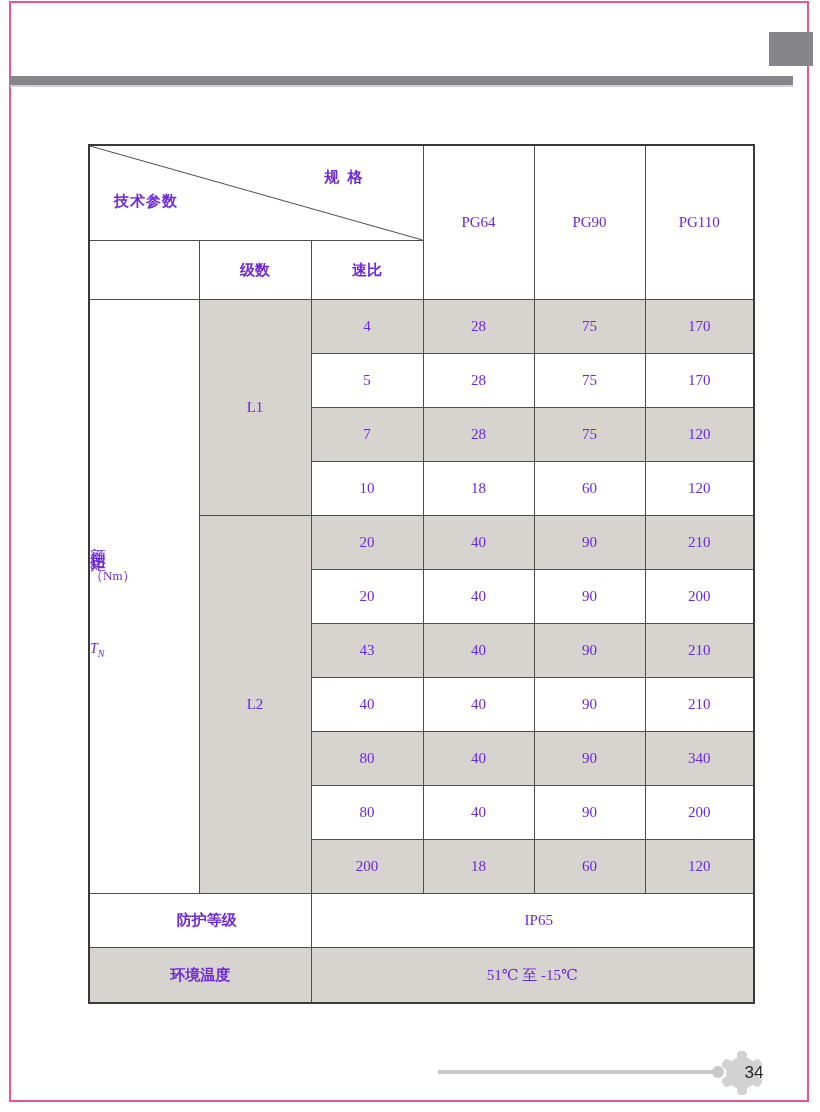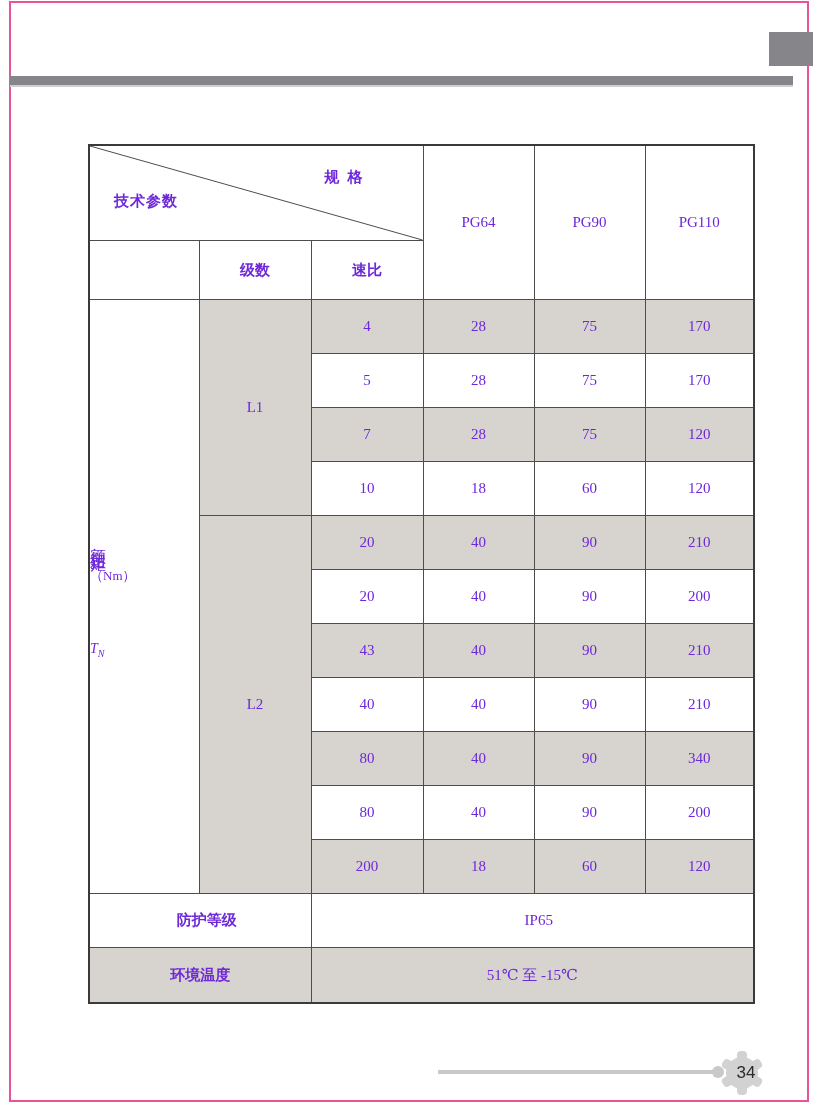--- a/index.html
+++ b/index.html
@@ -50,21 +50,21 @@
   .torque-unit{font-size:13px;margin-top:4px;}
   .torque-sym{font-size:14px;font-style:italic;margin-top:40px;}
   .torque-sym sub{font-size:10px;}
   .f-shaded td{background:#d7d3ce;}
   
   .footer-line{position:absolute;left:438px;top:1070px;width:280px;height:4px;background:#c9c9c9;}
   .footer-dot{position:absolute;left:712px;top:1066px;width:12px;height:12px;border-radius:50%;background:#c9c9c9;}
   .gear-badge{position:absolute;left:719px;top:1050px;width:46px;height:46px;}
   .gear-badge svg{position:absolute;left:0;top:0;}
   .gear-num{
-    position:absolute;left:4px;top:0;width:46px;height:46px;
+    position:absolute;left:12px;top:0;width:46px;height:46px;
     display:flex;align-items:center;justify-content:center;
     font-family:"Liberation Sans","DejaVu Sans",sans-serif;font-size:17px;color:#2b2b2b;
   }
 </style>
 </head>
 <body>
 
 <div class="pink-frame"></div>
 <div class="gray-bar"></div>
 <div class="gray-square"></div>

